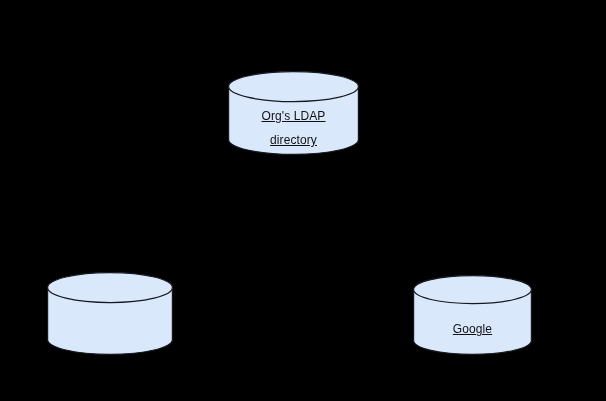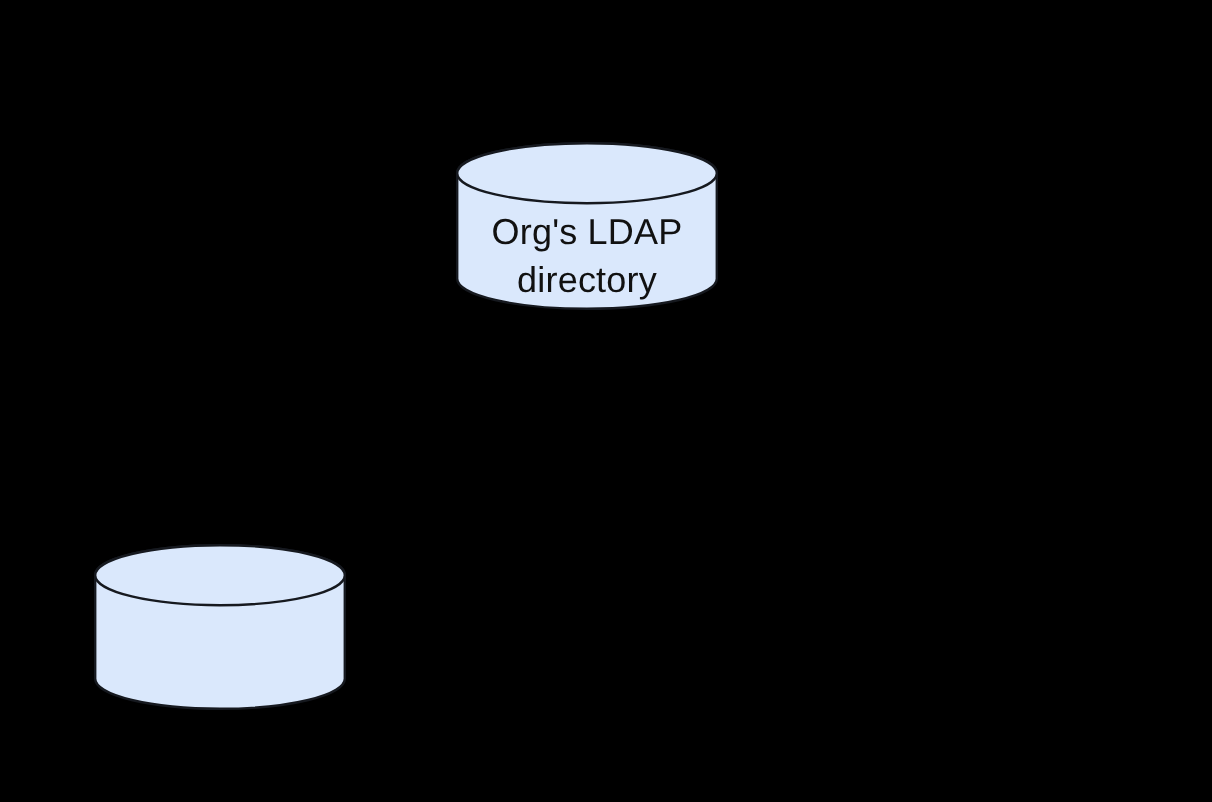--- a/index.html
+++ b/index.html
@@ -26,25 +26,26 @@
     top: 0;
     display: block;
     overflow: visible;
   }
   .node-label {
     position: absolute;
     left: 0;
     width: 100%;
     text-align: center;
     color: #111111;
-    font-size: 18px;
+    font-size: 12px;
     line-height: 24px;
     letter-spacing: 0.1px;
     pointer-events: none;
     white-space: pre-line;
+    text-decoration: underline;
   }
 </style>
 </head>
 <body>
 
 <div id="canvas" style="width: 606px; height: 401px; background: rgb(0, 0, 0);">
 
   <div class="node" id="node-ldap" style="left: 228px; top: 71px; width: 131px; height: 84px;">
     <svg id="svg-ldap" aria-hidden="true" width="131" height="84" viewBox="0 0 131 84">
         <path d="M 0.5999999999999943 15.6 A 64.9 15 0 0 1 130.4 15.6 L 130.4 68.4 A 64.9 15 0 0 1 0.5999999999999943 68.4 Z" fill="#dae8fc" stroke="#16191f" stroke-width="1.2" stroke-linejoin="round"></path>
@@ -54,14 +55,21 @@
 directory</div>
   </div>
 
   <div class="node" id="node-emm" style="left: 47px; top: 272px; width: 126px; height: 83px;">
     <svg id="svg-emm" aria-hidden="true" width="126" height="83" viewBox="0 0 126 83">
         <path d="M 0.6000000000000014 15.6 A 62.4 15 0 0 1 125.4 15.6 L 125.4 67.4 A 62.4 15 0 0 1 0.6000000000000014 67.4 Z" fill="#dae8fc" stroke="#16191f" stroke-width="1.2" stroke-linejoin="round"></path>
         <ellipse cx="63" cy="15.6" rx="62.4" ry="15" fill="#dae8fc" stroke="#16191f" stroke-width="1.2"></ellipse>
       </svg>
   </div>
 
+  <div class="node" id="node-google" style="left: 413px; top: 275px; width: 119px; height: 80px;">
+    <svg id="svg-google" aria-hidden="true" width="119" height="80" viewBox="0 0 119 80">
+        <path d="M 0.6000000000000014 14.6 A 58.9 14 0 0 1 118.4 14.6 L 118.4 65.4 A 58.9 14 0 0 1 0.6000000000000014 65.4 Z" fill="#dae8fc" stroke="#16191f" stroke-width="1.2" stroke-linejoin="round"></path>
+        <ellipse cx="59.5" cy="14.6" rx="58.9" ry="14" fill="#dae8fc" stroke="#16191f" stroke-width="1.2"></ellipse>
+      </svg>
+    <div class="node-label" id="label-google" style="top: 42px; height: 24px; color: rgb(17, 17, 17);">Google</div>
+  </div>
 
 </div>
 
 </body></html>

